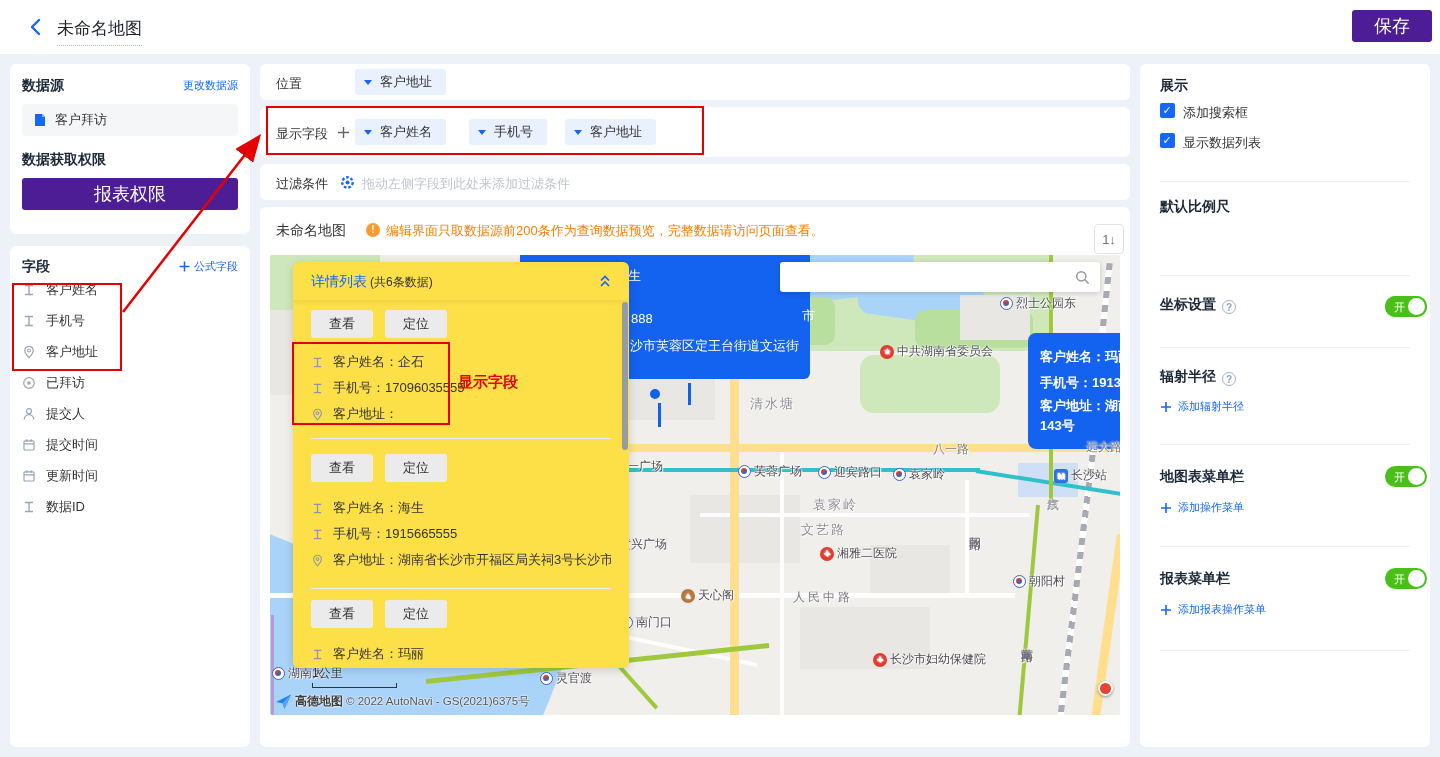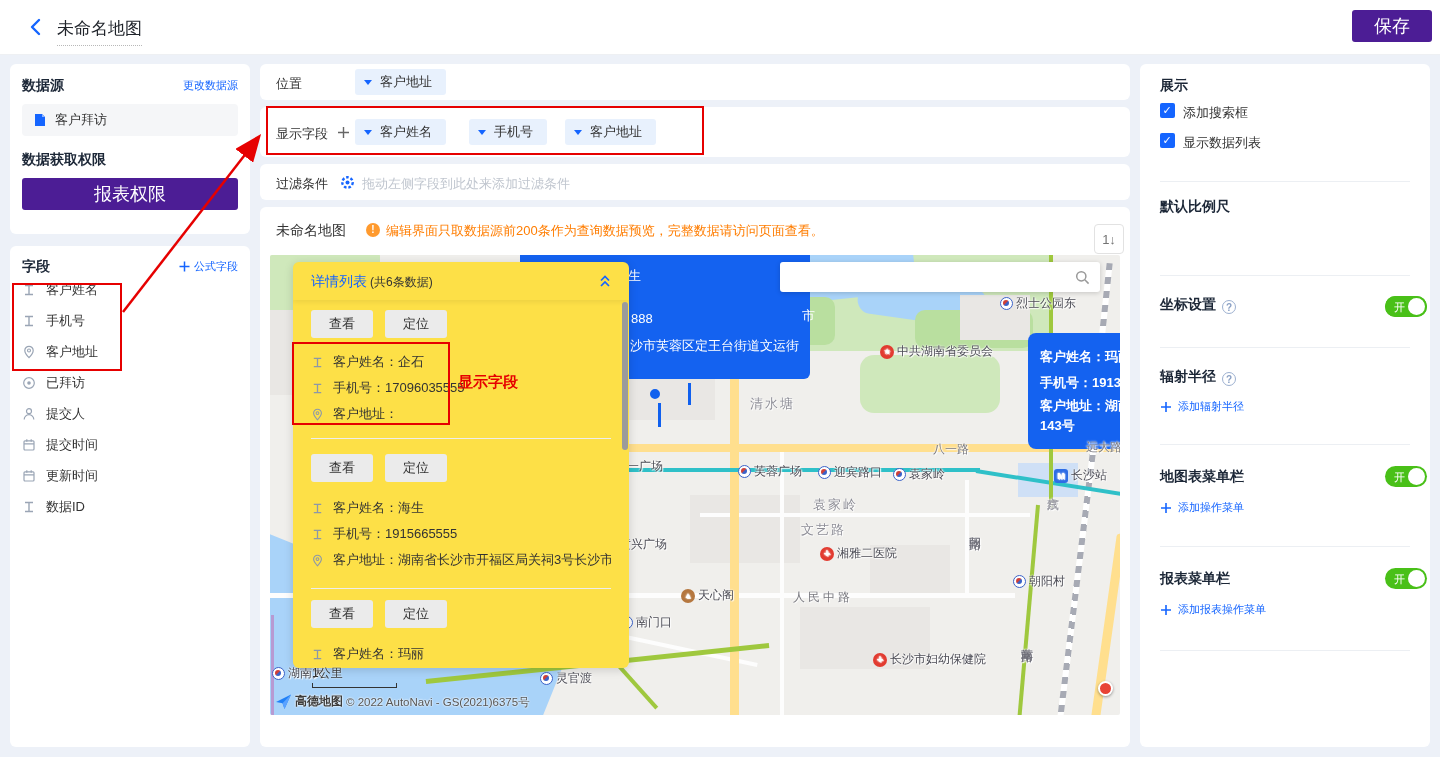--- a/index.html
+++ b/index.html
@@ -381,21 +381,21 @@
           </svg>
           <span>客户姓名：玛丽</span>
         </div>
       <div style="position:absolute;right:1px;top:40px;width:6px;height:148px;background:#9b9b9b;border-radius:3px;cursor:pointer"></div>
     </div>
 
     <div style="position:absolute;left:42px;top:410px;z-index:6">
       <span style="font-size:12px;color:#333;text-shadow:0 0 2px #fff">1公里</span>
       <div style="width:85px;height:5px;border:1.5px solid #333;border-top:none;margin-top:1px"></div>
     </div>
-    <div style="position:absolute;left:5px;top:438px;display:flex;align-items:flex-end;gap:3px;z-index:6">
+    <div style="position:absolute;left:5px;top:438px;display:flex;align-items:center;gap:3px;z-index:6">
       <svg width="17" height="17" viewBox="0 0 17 17">
           <path d="M1,9 L16,1.5 L9.5,16 L7.5,10.2 z" fill="#2080f7"></path>
           <path d="M7.5,10.2 L16,1.5 L9.5,16 z" fill="#5aa2ff"></path>
         </svg>
       <span style="font-size:12px;font-weight:bold;color:#3c3c3c;text-shadow:0 0 2px #fff,0 0 2px #fff">高德地图</span>
       <span style="font-size:11.5px;color:#555;text-shadow:0 0 2px #fff,0 0 2px #fff">© 2022 AutoNavi - GS(2021)6375号</span>
     </div>
   </div>
 </div>
 

